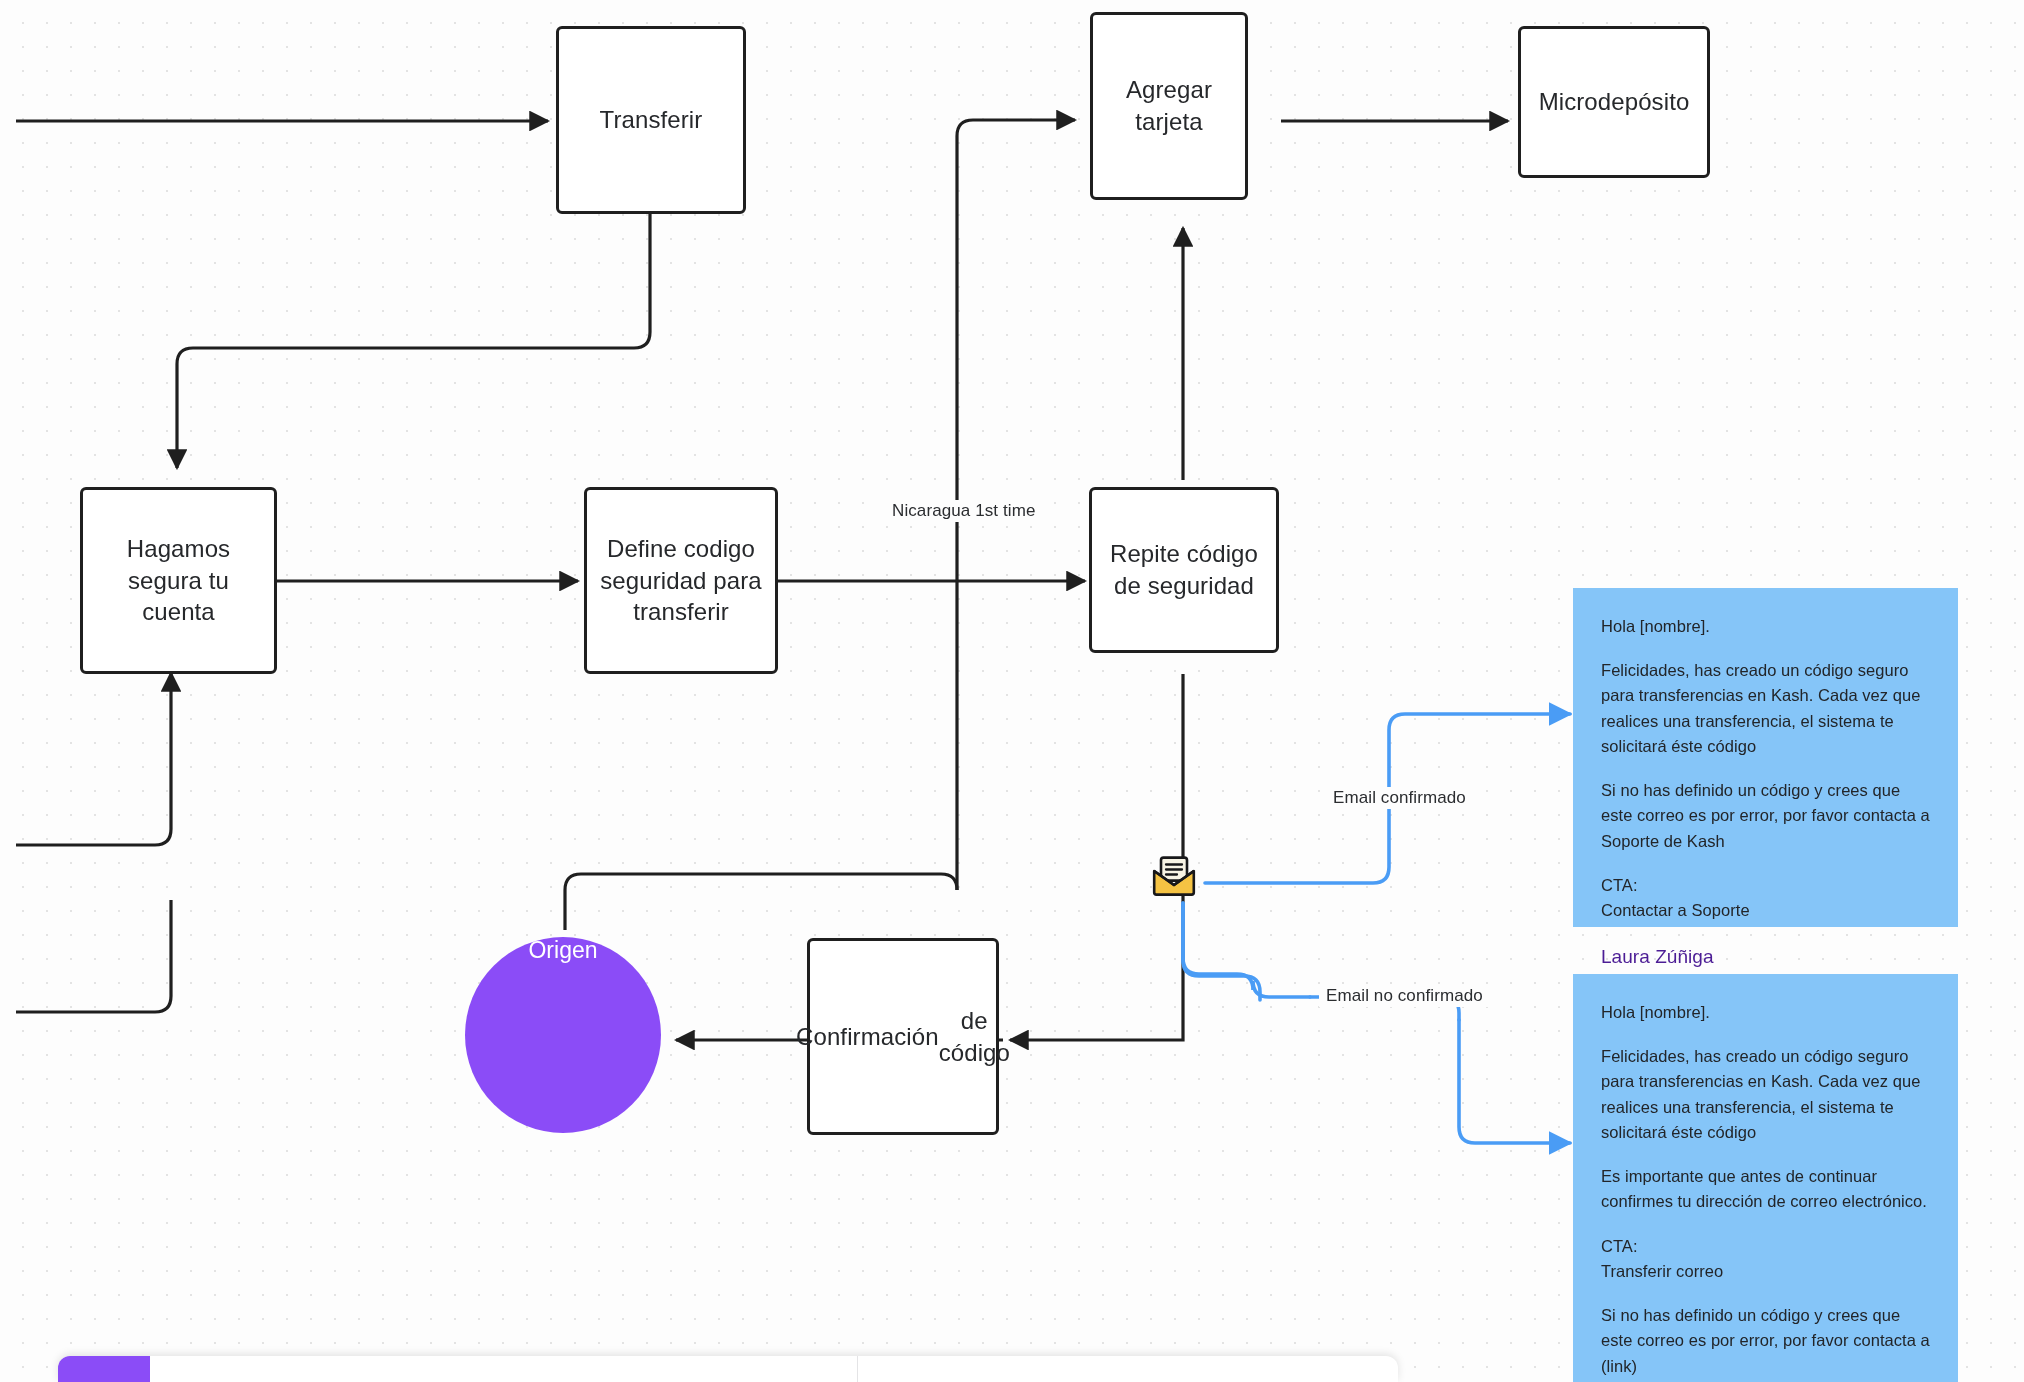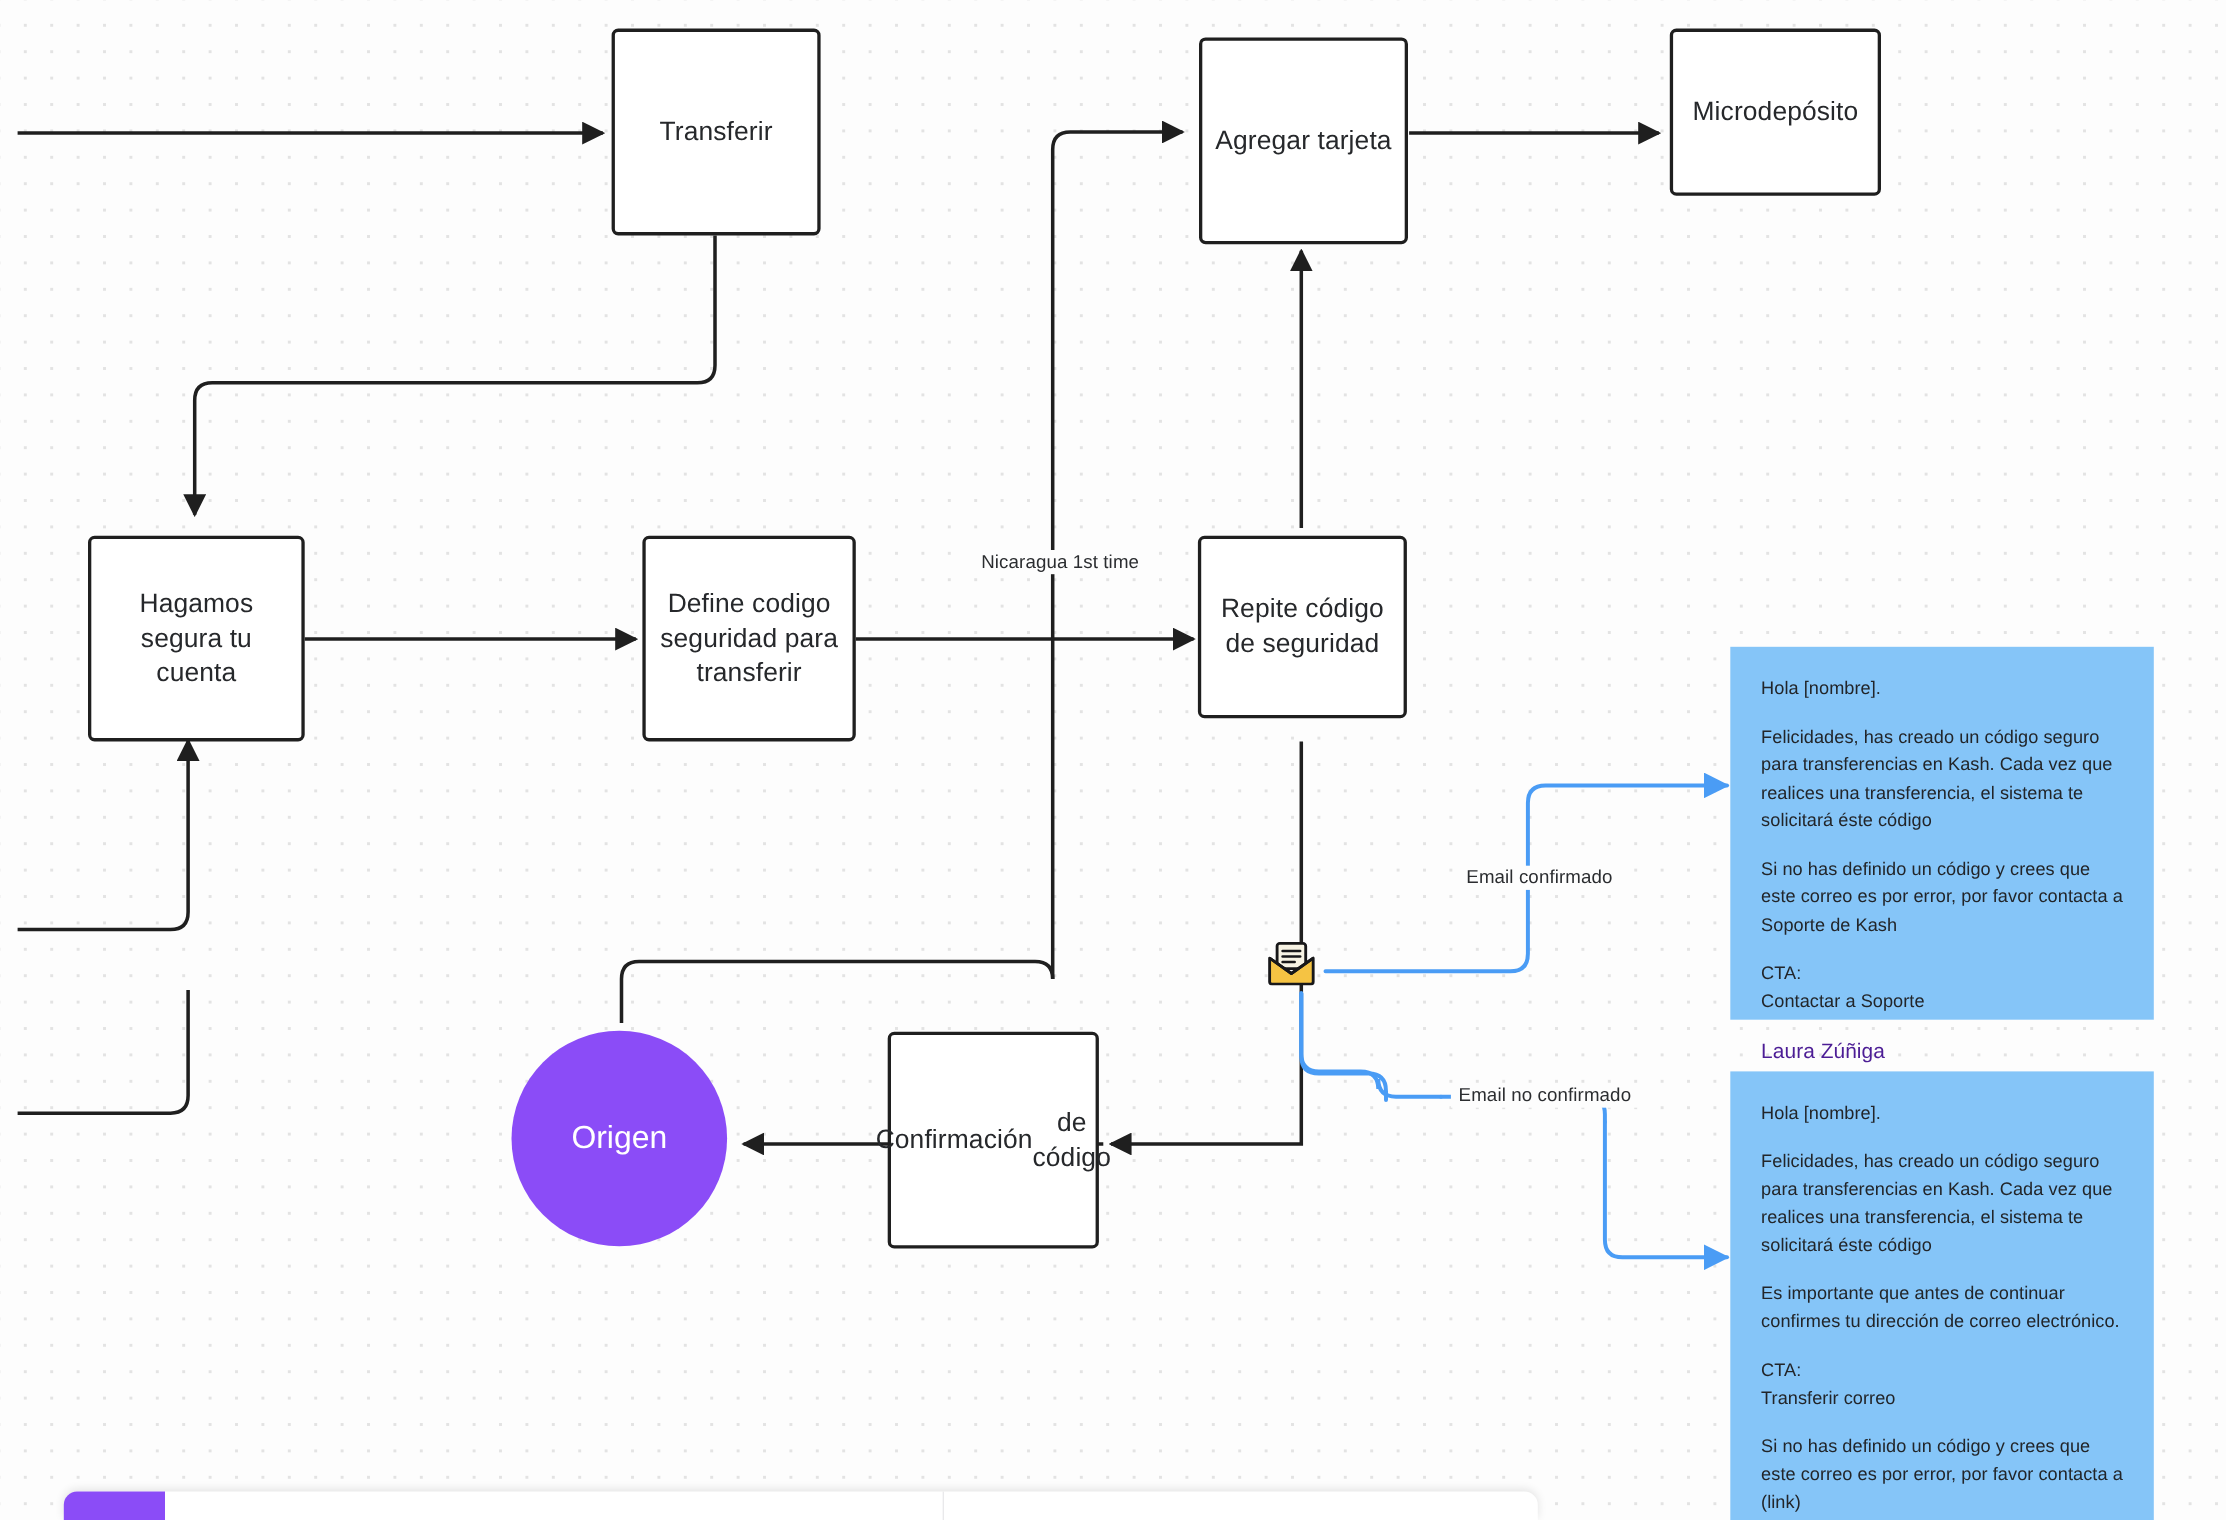--- a/index.html
+++ b/index.html
@@ -45,24 +45,23 @@
     padding: 6px 10px;
     z-index: 3;
   }
   .node .label { display: block; }
 
   .circle-node {
     position: absolute;
     border-radius: 50%;
     background: #8b4cf7;
     display: flex;
-    align-items: center;
     justify-content: center;
     color: #ffffff;
-    font-size: 29px;
+    font-size: 23px;
     z-index: 3;
   }
 
   
   .edge-label {
     position: absolute;
     font-size: 17px;
     color: #2b2d30;
     background: #fdfdfd;
     padding: 1px 7px;
@@ -177,21 +176,21 @@
       <path d="M 1183 903 L 1183 958 Q 1183 974 1199 974 L 1237 974 Q 1253 974 1253 990 L 1253 981 Q 1253 997 1269 997 L 1310 997"></path>
       <path d="M 1310 997 L 1443 997 Q 1459 997 1459 1013 L 1459 1020"></path>
       <path d="M 1459 1020 L 1459 1127 Q 1459 1143 1475 1143 L 1570 1143" marker-end="url(#arrowBlue)"></path>
     </g>
   </svg>
 
   <div class="node" style="left:556px; top:26px; width:190px; height:188px;">
     <span class="label">Transferir</span>
   </div>
 
-  <div class="node" style="left:1090px; top:34px; width:190px; height:188px;">
+  <div class="node" style="left:1090px; top:12px; width:158px; height:188px;">
     <span class="label">Agregar tarjeta</span>
   </div>
 
   <div class="node" style="left:1518px; top:26px; width:192px; height:152px;">
     <span class="label">Microdepósito</span>
   </div>
 
   <div class="node" style="left:80px; top:487px; width:197px; height:187px; flex-direction:column;">
     <span class="label">Hagamos</span>
     <span class="label">segura tu</span>

